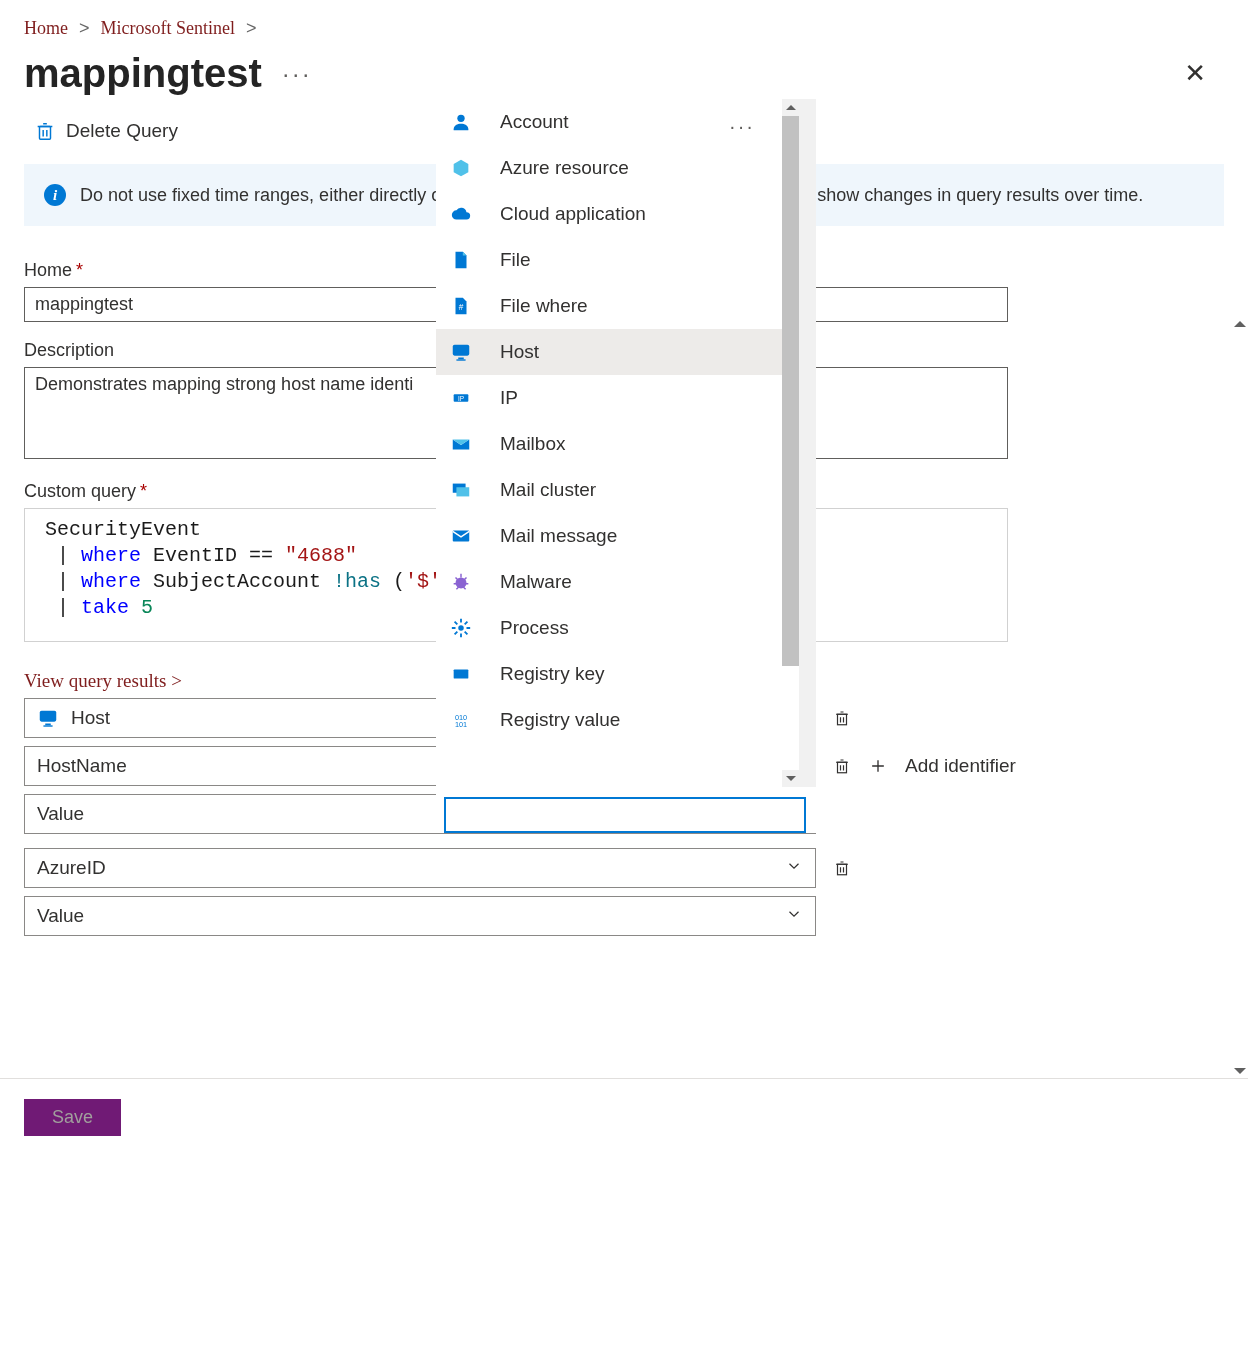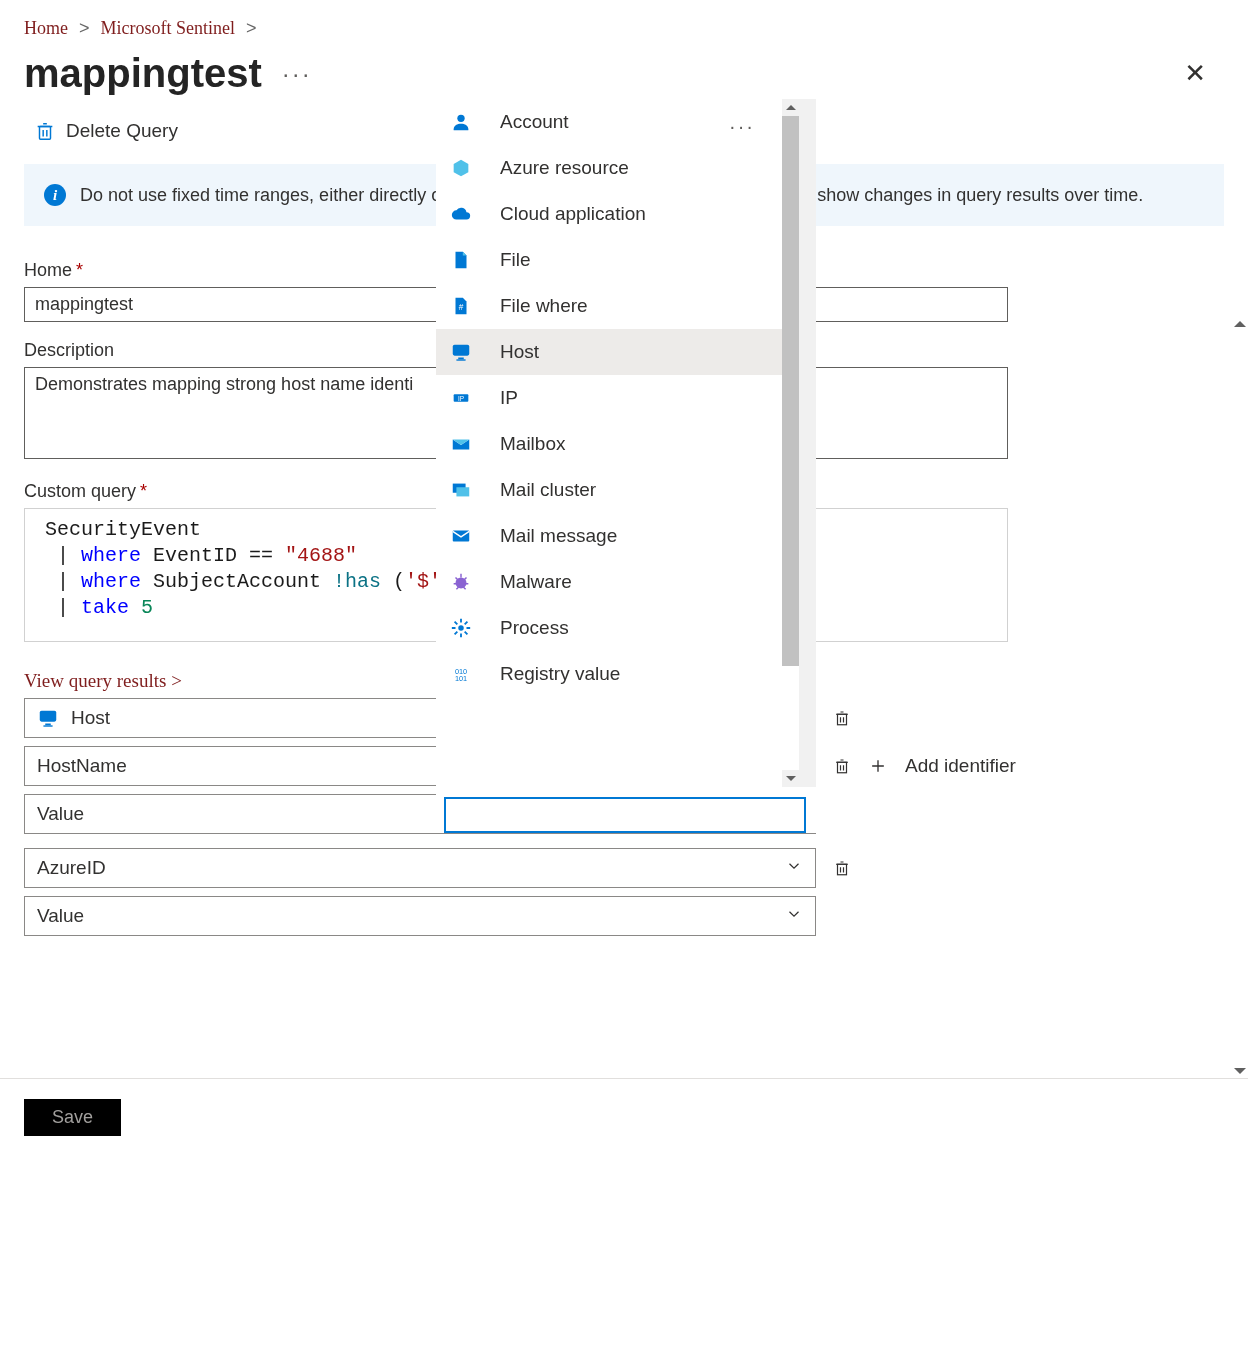--- a/index.html
+++ b/index.html
@@ -160,21 +160,21 @@
   .right-scroll-ind::before, .right-scroll-ind::after {
     content: ""; position: absolute; left: 3px; width: 0; height: 0;
     border-left: 6px solid transparent; border-right: 6px solid transparent;
   }
   .right-scroll-ind::before { top: 4px; border-bottom: 6px solid #606060; }
   .right-scroll-ind::after  { bottom: 4px; border-top: 6px solid #606060; }
   .footer {
     padding: 20px 24px;
   }
   .save-btn {
-    background: #000000;
+    background: #701a75;
     color: #a19f9d;
     border: none;
     padding: 8px 28px;
     font-size: 18px;
     cursor: default;
   }
   
   .dropdown {
     position: absolute;
     left: 436px;
@@ -478,20 +478,28 @@
             <svg viewBox="0 0 24 24" fill="#0078d4">
               <circle cx="12" cy="12" r="3"></circle>
               <path d="M12 2v4M12 18v4M2 12h4M18 12h4M5 5l3 3M16 16l3 3M19 5l-3 3M8 16l-3 3" stroke="#0078d4" stroke-width="2"></path>
             </svg>
           </span>
           <span>Process</span>
         </div>
         <div class="dd-item">
           <span class="dd-icon">
             <svg viewBox="0 0 24 24">
+              <rect x="4" y="7" width="16" height="10" rx="1" fill="#0078d4"></rect>
+            </svg>
+          </span>
+          <span>Registry key</span>
+        </div>
+        <div class="dd-item">
+          <span class="dd-icon">
+            <svg viewBox="0 0 24 24">
               <text x="12" y="12" text-anchor="middle" font-size="8" fill="#0078d4">010</text>
               <text x="12" y="20" text-anchor="middle" font-size="8" fill="#0078d4">101</text>
             </svg>
           </span>
           <span>Registry value</span>
         </div>
       </div>
     <div class="dd-searchbox">
       <input class="dd-search" value="" style="">
     </div>

